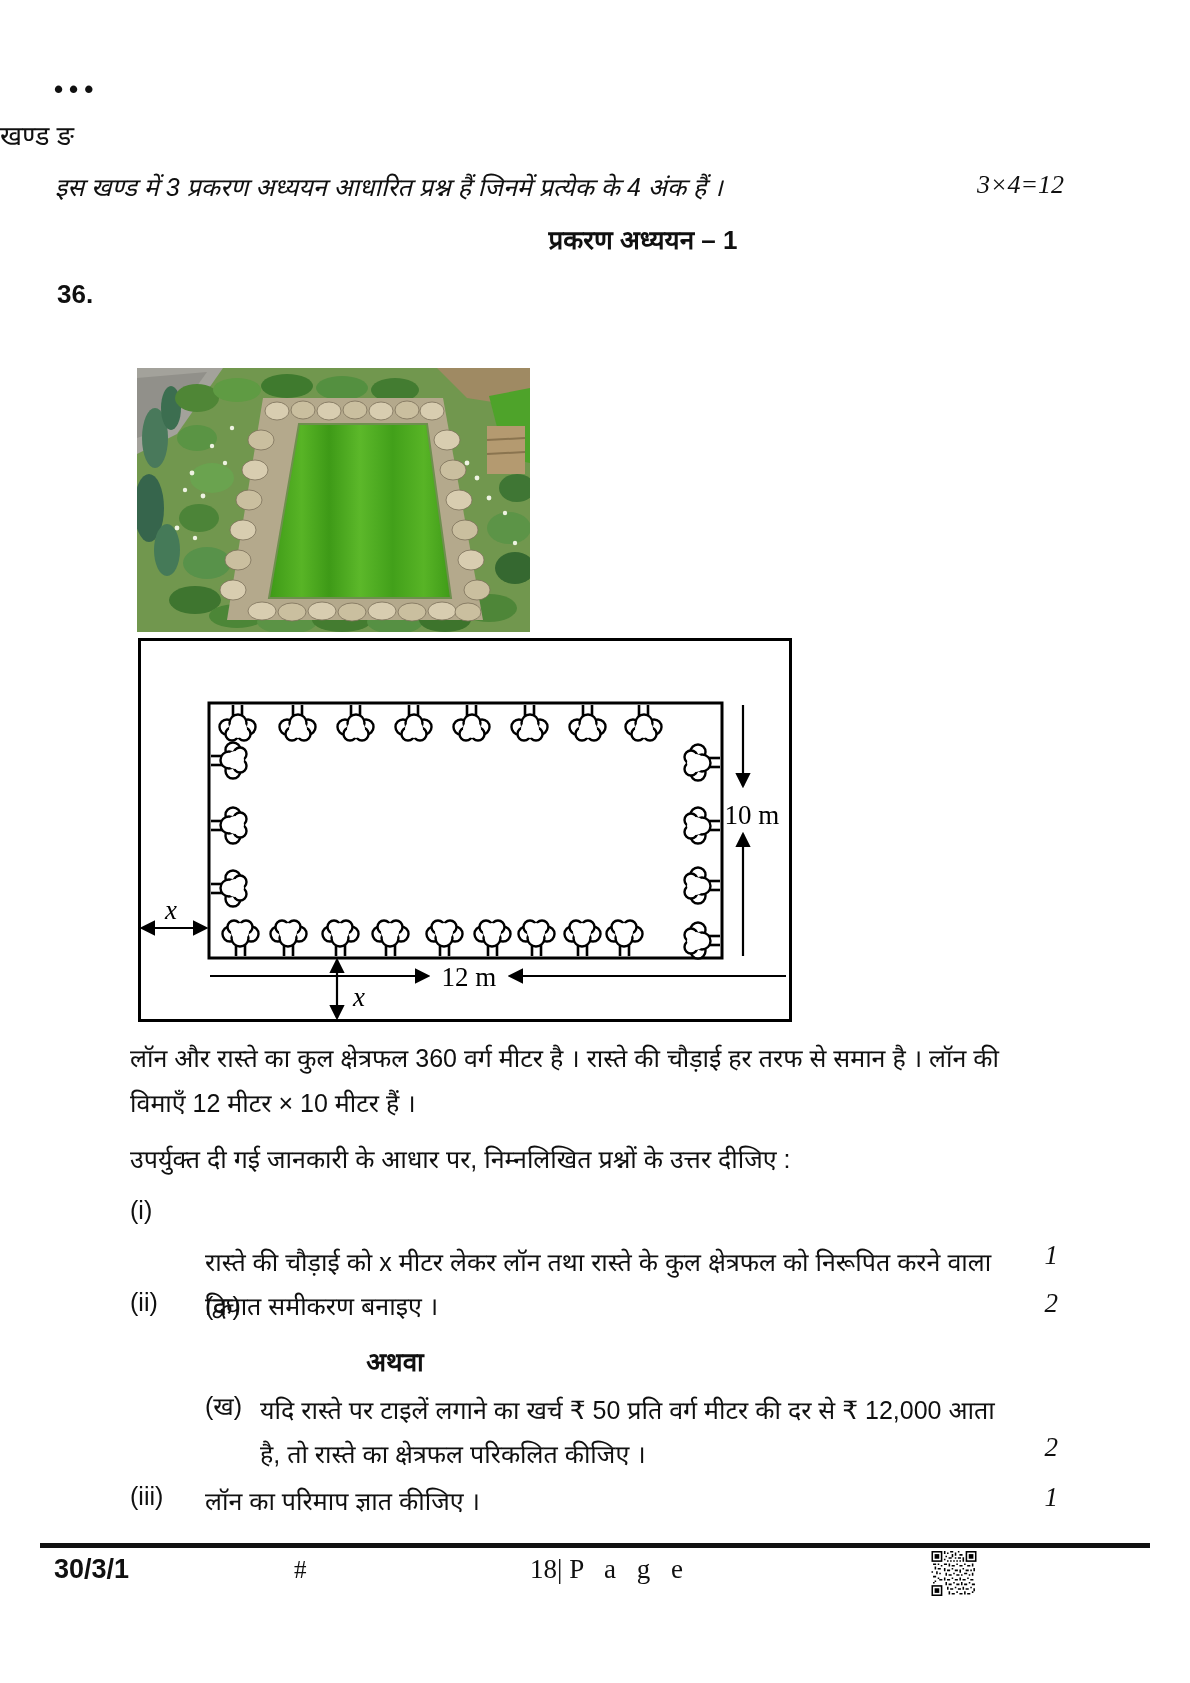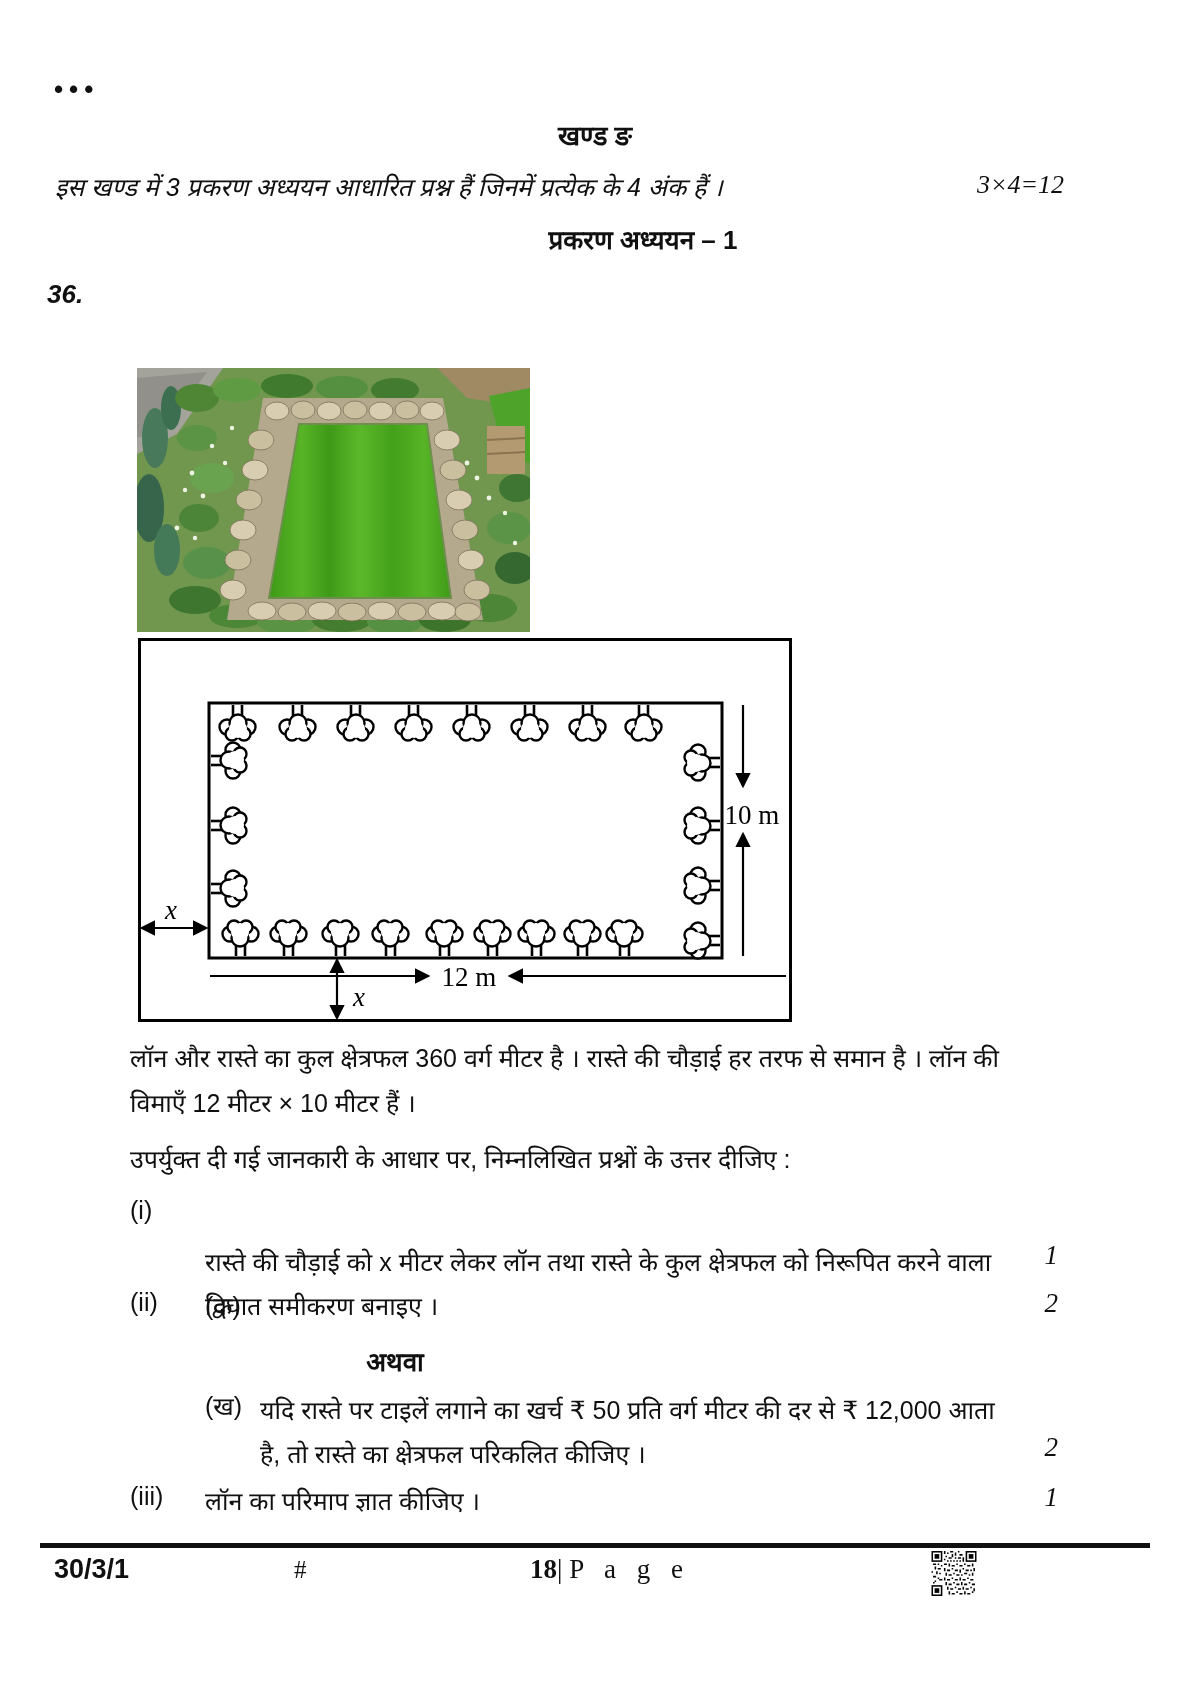--- a/index.html
+++ b/index.html
@@ -6,48 +6,48 @@
   .page{
     position:relative;width:1190px;height:1683px;margin:0 auto;background:#ffffff;
     font-family:"Liberation Sans","DejaVu Sans",sans-serif;color:#101010;overflow:hidden;
   }
   .abs{position:absolute;}
   .hindi{font-size:25px;line-height:1.55;}
   .serif{font-family:"Liberation Serif","DejaVu Serif",serif;}
   .ital{font-style:italic;}
   .marks{font-family:"Liberation Serif","DejaVu Serif",serif;font-style:italic;font-size:27px;text-align:right;width:60px;}
   .menu-dots{font-size:26px;font-weight:bold;letter-spacing:6px;}
-  .section-title{width:100%;text-align:center;font-size:27px;font-weight:bold;}
+  .section-title{width:100%;font-size:27px;font-weight:normal;}
   .case-title{width:100%;text-align:center;font-size:26px;font-weight:bold;padding-left:48px;}
   .qnum{font-size:26px;font-weight:bold;}
   .part-label{font-size:25px;}
   .or-label{font-size:26px;font-weight:bold;text-align:center;width:130px;}
   .footer-rule{background:#111;height:5px;width:1110px;}
   .footer-code{font-family:Liberation Sans, sans-serif;font-weight:bold;font-size:27px;}
   .footer-hash{font-size:25px;font-family:"Liberation Serif","DejaVu Serif",serif;}
   .footer-page{font-family:"Liberation Serif","DejaVu Serif",serif;font-size:27px;}
-  .footer-page .pg-num{font-weight:bold;}
+  .footer-page .pg-num{font-weight:normal;}
   .footer-page .pg-word{letter-spacing:7px;}
   figure{margin:0;}
 </style>
 </head>
 <body>
 
 <div class="page">
 
   <div class="abs menu-dots" style="left:54px;top:74px;">•••</div>
 
   <div class="abs section-title" style="left:0;top:116px;">खण्ड ङ</div>
 
   <div class="abs hindi ital" style="left:55px;top:168px;width:900px;">इस खण्ड में 3 प्रकरण अध्ययन आधारित प्रश्न हैं जिनमें प्रत्येक के 4 अंक हैं ।</div>
   <div class="abs serif ital" style="left:944px;top:170px;width:120px;text-align:right;font-size:26px;">3×4=12</div>
 
   <div class="abs case-title" style="left:0;top:221px;">प्रकरण अध्ययन – 1</div>
 
-  <div class="abs qnum" style="left:47px;top:279px;font-style:italic;">36.</div>
+  <div class="abs qnum" style="left:57px;top:279px;">36.</div>
 
   <figure class="abs" style="left:137px;top:368px;width:393px;height:264px;">
     <svg width="393" height="264" viewBox="0 0 393 264">
       <defs>
         <linearGradient id="lawnG" x1="0" y1="0" x2="1" y2="0">
           <stop offset="0" stop-color="#3e9a17"></stop>
             <stop offset="0.18" stop-color="#58b426"></stop>
           <stop offset="0.33" stop-color="#3e9a17"></stop>
             <stop offset="0.5" stop-color="#5cb82a"></stop>
           <stop offset="0.68" stop-color="#42a01a"></stop>

